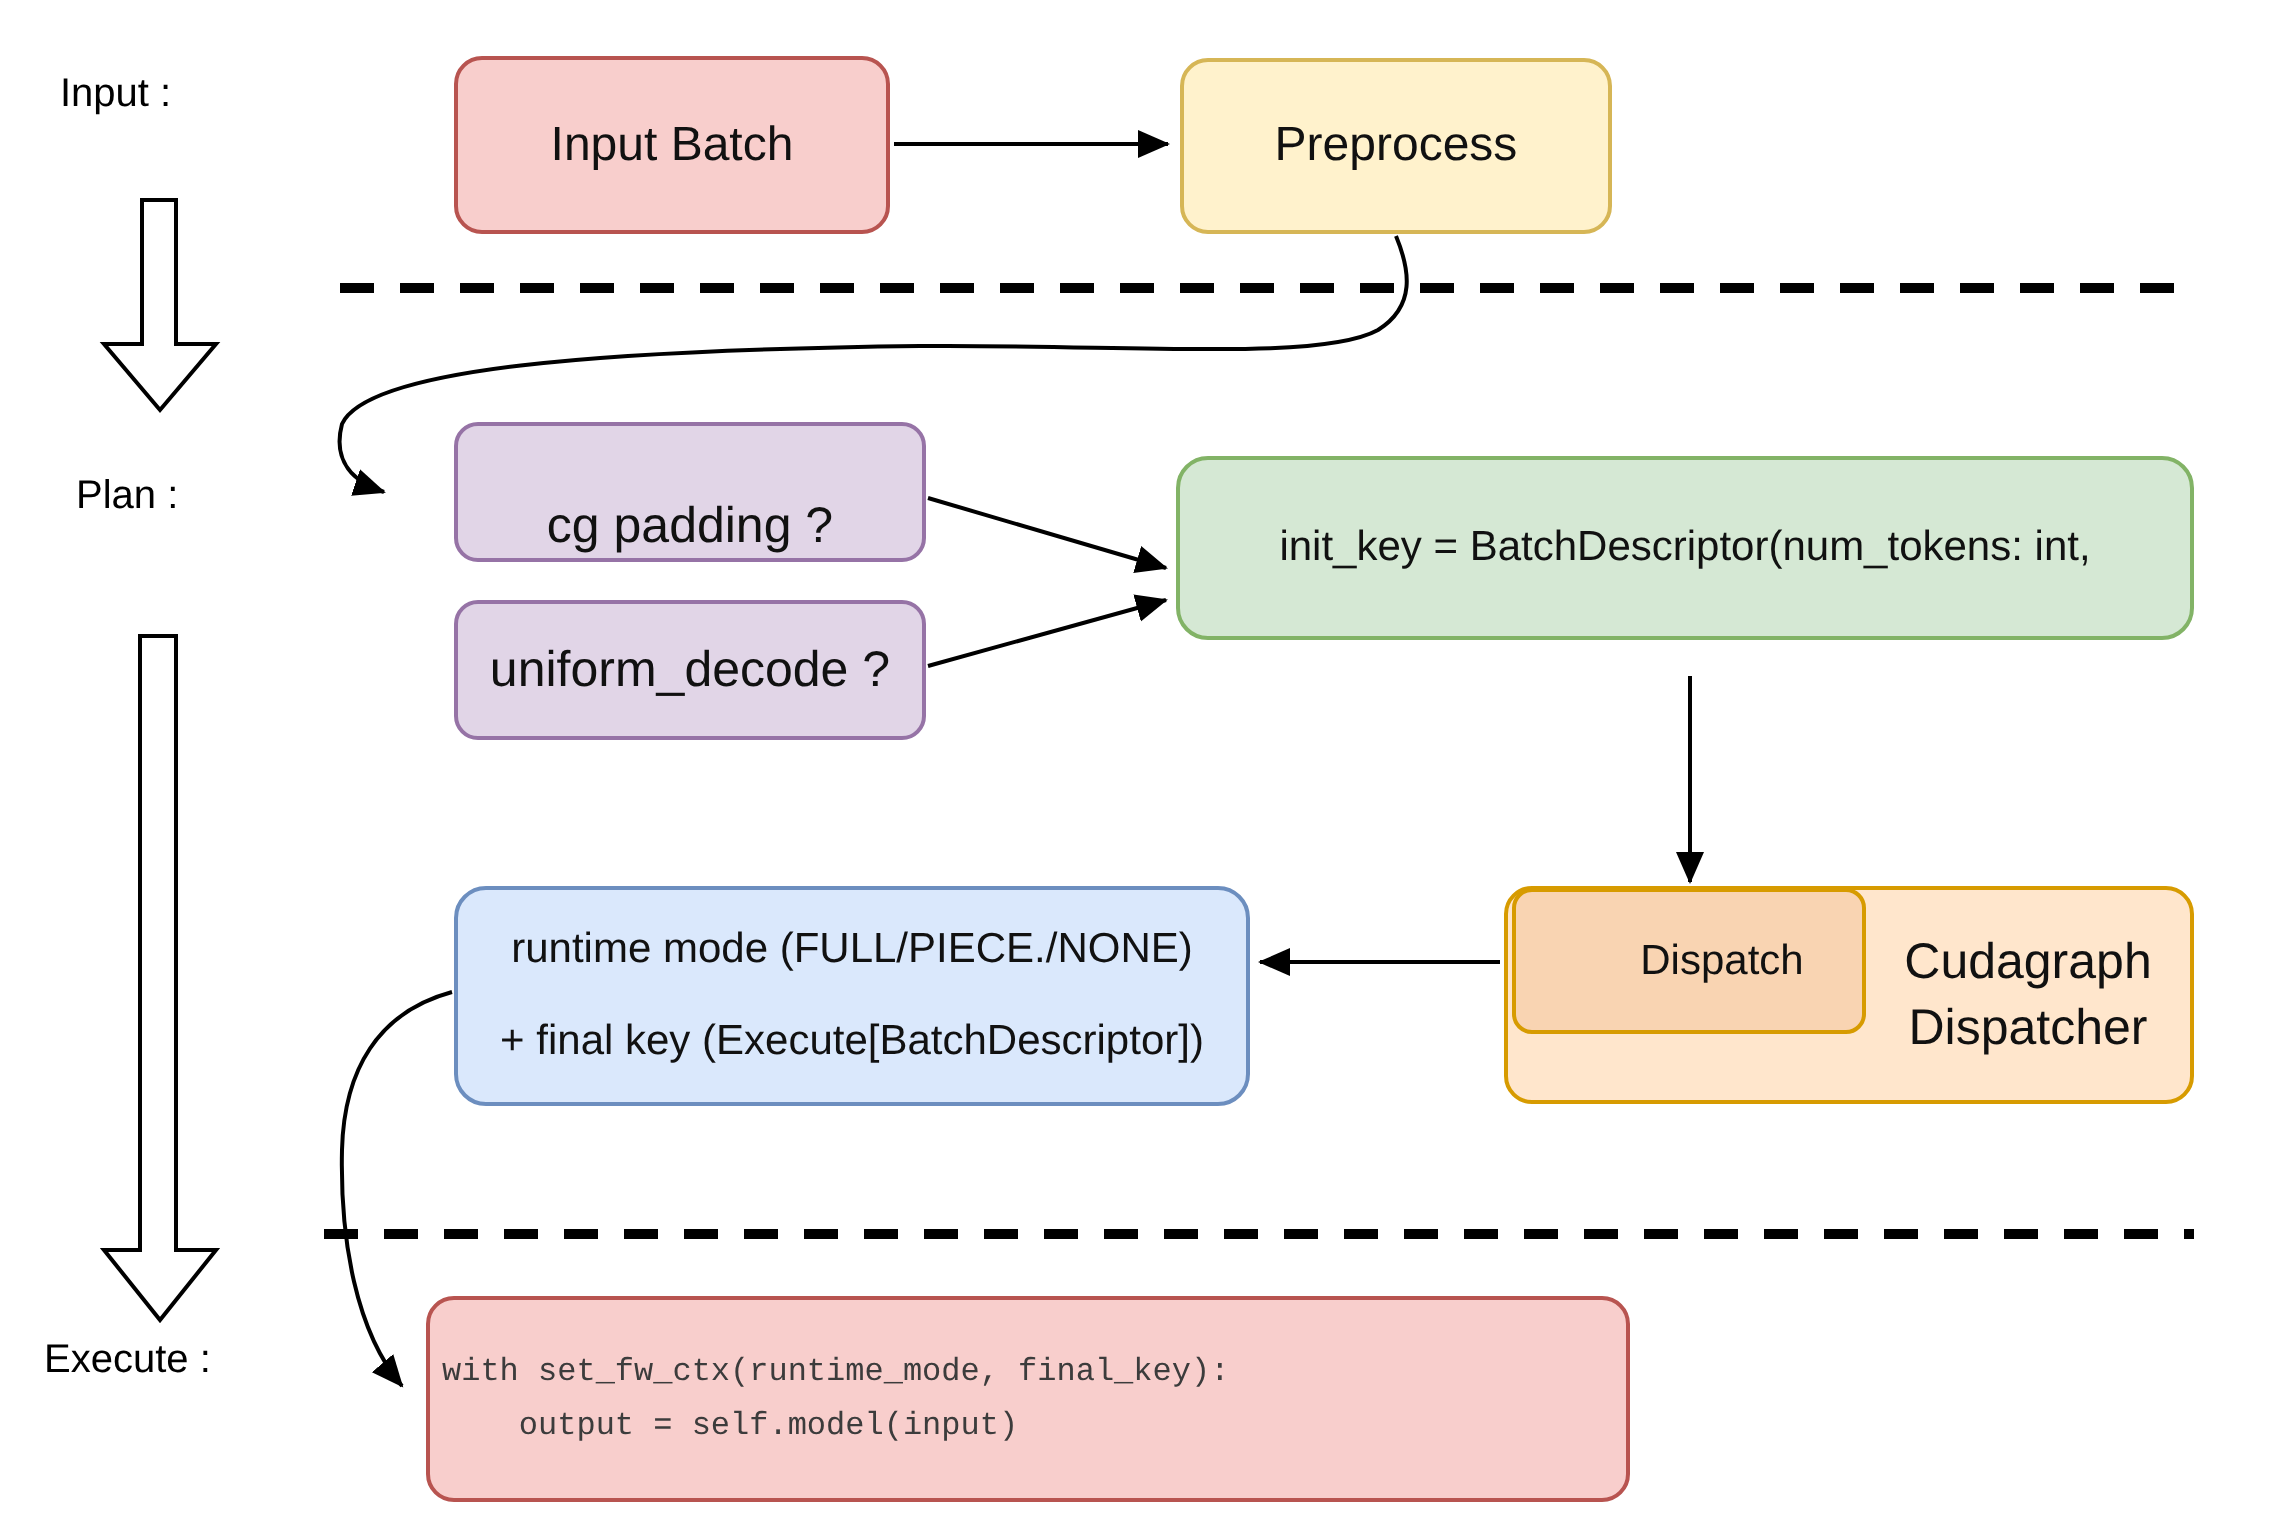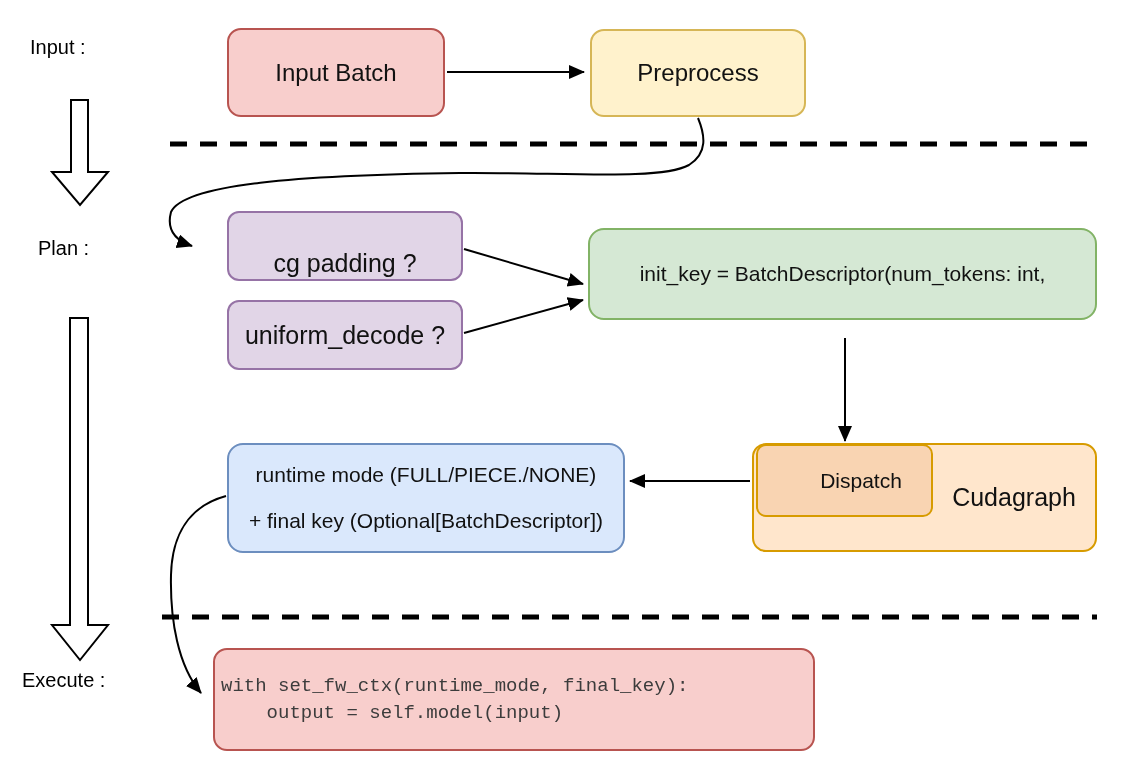--- a/index.html
+++ b/index.html
@@ -44,21 +44,21 @@
   #uniform-decode{left:227px;top:300px;width:236px;height:70px;font-size:25px;}
   #init-key      {left:588px;top:228px;width:509px;height:92px;font-size:21px;line-height:30px;}
   #cudagraph-outer{left:752px;top:443px;width:345px;height:109px;}
   #cudagraph-label{position:absolute;left:178px;top:0;width:164px;height:100%;
     display:flex;flex-direction:column;align-items:center;justify-content:center;
     font-size:25px;line-height:33px;}
   #dispatch      {left:756px;top:444px;width:177px;height:73px;font-size:21px;}
   #runtime-result{left:227px;top:443px;width:398px;height:110px;font-size:21px;line-height:30px;}
   #execute-code  {left:213px;top:648px;width:602px;height:103px;
     font-family:"Liberation Mono","DejaVu Sans Mono",monospace;
-    font-size:19px;line-height:27px;color:#3c3c3c;
+    font-size:16px;line-height:27px;color:#3c3c3c;
     align-items:flex-start;text-align:left;padding-left:6px;}
   .pre-line{white-space:pre;}
 
   #input-label  {left:30px;top:36px;}
   #plan-label   {left:38px;top:237px;}
   #execute-label{left:22px;top:669px;}
 
   #arrow-layer{position:absolute;left:0;top:0;pointer-events:none;}
 </style>
 </head>
@@ -86,30 +86,31 @@
     <span>uniform_decode ?</span>
   </div>
 
   <div class="node node-green" id="init-key">
     <div>init_key = BatchDescriptor(num_tokens: int,</div>
   </div>
 
   <div class="node node-orange" id="cudagraph-outer">
     <div id="cudagraph-label">
       <div>Cudagraph</div>
+      <div>Dispatcher</div>
     </div>
   </div>
 
   <div class="node node-orange-dark" id="dispatch">
     <span>Dispatch</span>
   </div>
 
   <div class="node node-blue" id="runtime-result">
     <div>runtime mode (FULL/PIECE./NONE)</div>
-    <div>+ final key (Optional[BatchDescriptor])</div>
+    <div>+ final key (Execute[BatchDescriptor])</div>
   </div>
 
   <div class="node node-red" id="execute-code">
     <div class="pre-line">with set_fw_ctx(runtime_mode, final_key):</div>
     <div class="pre-line">    output = self.model(input)</div>
   </div>
 
   <svg id="arrow-layer" width="1142" height="770" viewBox="0 0 1142 770">
     <defs>
       <marker id="ah" markerUnits="userSpaceOnUse" markerWidth="18" markerHeight="16" refX="15" refY="7" orient="auto">

